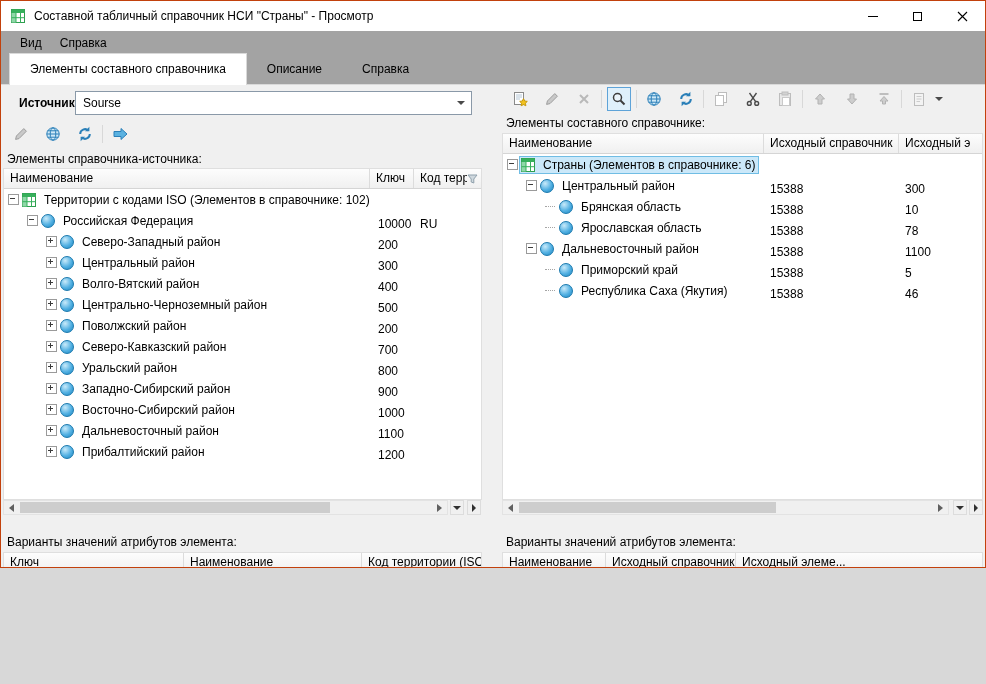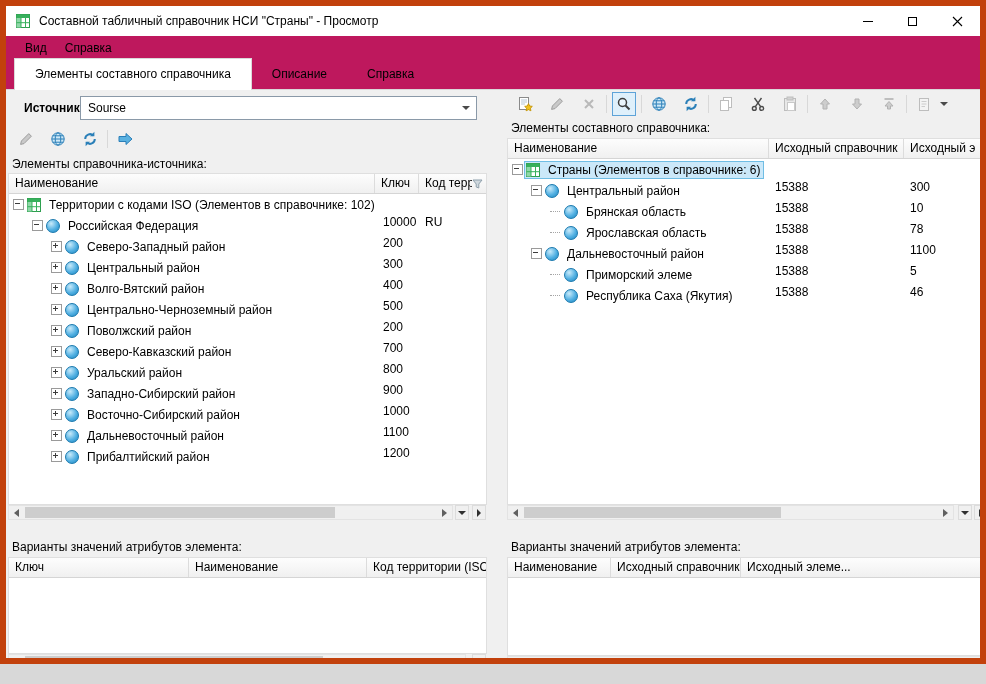--- a/index.html
+++ b/index.html
@@ -1,18 +1,18 @@
 <!DOCTYPE html>
 <html><head>
 <meta charset="utf-8">
 <style>
   *{margin:0;padding:0;box-sizing:border-box}
   html,body{background:#d8d8d8}
   body{font-family:"Liberation Sans",sans-serif;font-size:12px;color:#000}
-  .window{position:relative;width:986px;height:664px;background:#be185d;border:6px solid #c2410c;overflow:hidden}
+  .window{position:relative;width:986px;height:568px;background:#a3a3a3;border:1px solid #c2410c;overflow:hidden}
 
   
   .titlebar{height:30px;background:#fff;display:flex;align-items:center}
   .app-icon{width:16px;height:16px;margin-left:9px;flex:none}
   .title-text{margin-left:8px;white-space:nowrap}
   .caption-buttons{margin-left:auto;display:flex;height:100%}
   .cap-btn{width:45px;height:100%;display:flex;align-items:center;justify-content:center}
   .glyph-min{width:10px;height:1px;background:#000}
   .glyph-max{width:9px;height:9px;border:1px solid #000;background:#fff}
 
@@ -65,21 +65,21 @@
   .hc .htext{flex:1;overflow:hidden;white-space:nowrap}
   .funnel{margin-right:3px;flex:none}
 
   
   .l-tree .w-name{width:366px}.l-tree .w-key{width:44px}
   .r-tree .w-name{width:261px}.r-tree .w-ref{width:135px}
   .l-attr .w-key{width:180px}.l-attr .w-name{width:178px}
   .r-attr .w-name{width:103px}.r-attr .w-ref{width:130px}
 
   
-  .trow{display:flex;height:21px;align-items:flex-start}
+  .trow{display:flex;height:21px;align-items:flex-end}
   .c-name{display:flex;align-items:center;overflow:hidden;white-space:nowrap;padding-left:4px}
   .l-tree .c-name{width:366px}
   .l-tree .c-key{width:44px;padding-left:8px}
   .l-tree .c-code{flex:1;padding-left:6px}
   .r-tree .c-name{width:261px}
   .r-tree .c-ref{width:135px;padding-left:6px}
   .r-tree .c-elem{flex:1;padding-left:6px}
   .indent{flex:none}
   .lv0{width:0}.lv1{width:19px}.lv2{width:38px}
   .exp{flex:none;width:11px;height:21px;position:relative;margin-right:2px}
@@ -605,21 +605,21 @@
                 <rect x="3.5" y="2.5" width="9" height="12" fill="#f3f3f3" stroke="#bdbdbd"></rect>
                 <path d="M5.5 5.5h5M5.5 8h5M5.5 10.5h3.5" stroke="#cccccc" fill="none"></path>
               </svg>
             </span>
         </div>
         <div class="tbtn caretbtn">
             <span class="tri-d"></span>
           </div>
       </div>
 
-      <div class="caption" style="top:31px;left:8px">Элементы составного справочника:</div>
+      <div class="caption" style="top:31px;left:8px">Элементы составного справочнике:</div>
 
       <div class="box r-tree">
         <div class="thead">
           <div class="hc w-name">
               <span class="htext">Наименование</span>
             </div>
           <div class="hc w-ref">
               <span class="htext">Исходный справочник</span>
             </div>
           <div class="hc">
@@ -710,21 +710,21 @@
             </div>
             <div class="trow">
               <div class="c-name">
                 <span class="indent lv2"></span>
                 <span class="exp leaf"></span>
                 <span class="lblwrap ns">
                   <span class="ticon sphere">
 
                     <span class="sph"></span>
                   </span>
-                  <span class="lbl">Приморский элеме</span>
+                  <span class="lbl">Приморский край</span>
                 </span>
               </div>
               <div class="c-ref">15388</div>
               <div class="c-elem">5</div>
             </div>
             <div class="trow">
               <div class="c-name">
                 <span class="indent lv2"></span>
                 <span class="exp leaf"></span>
                 <span class="lblwrap ns">

